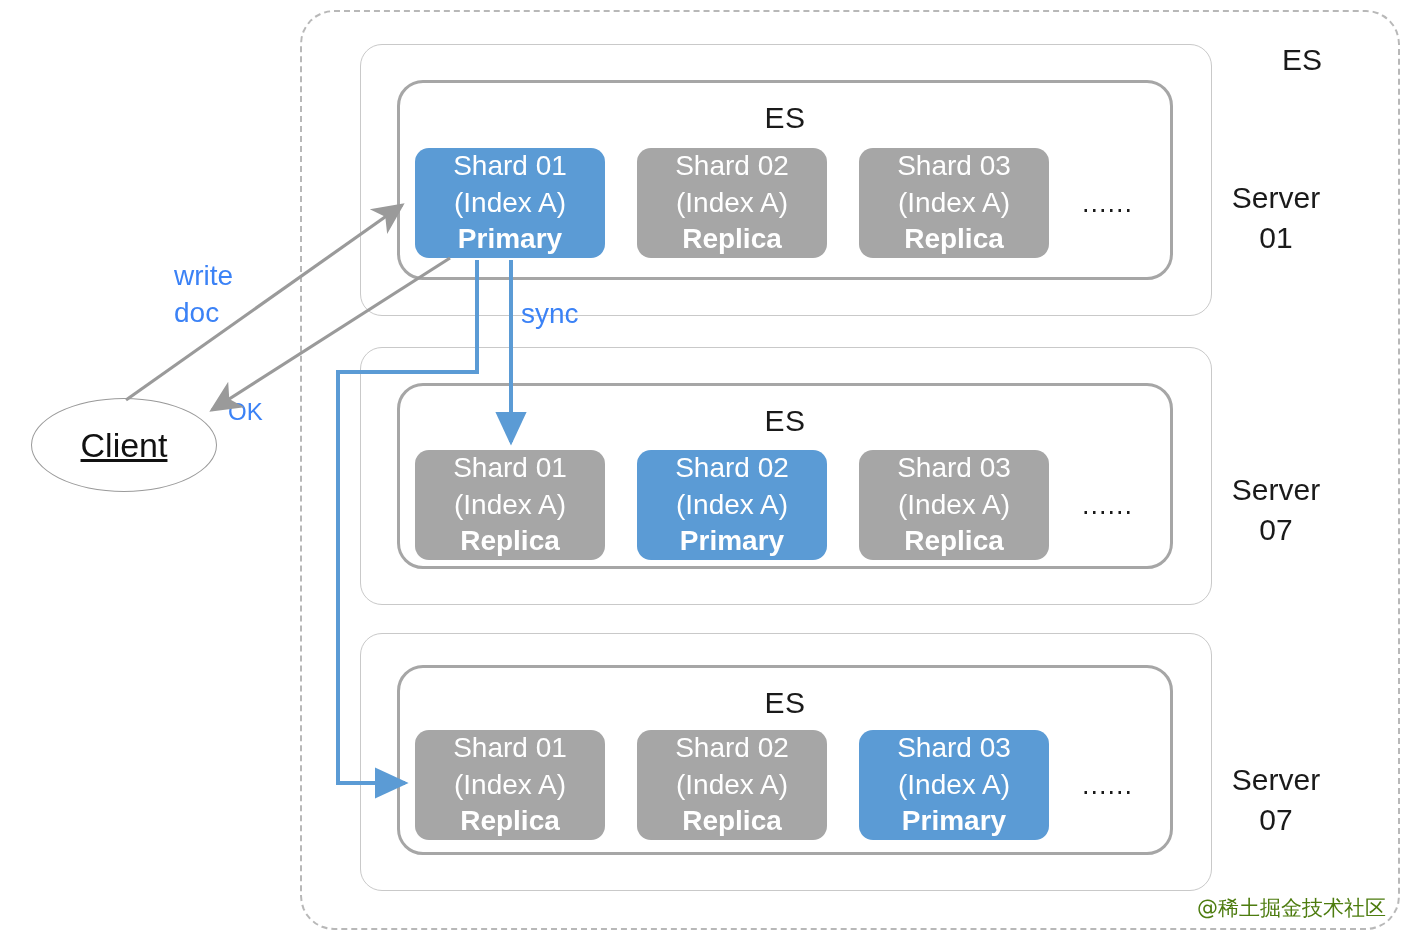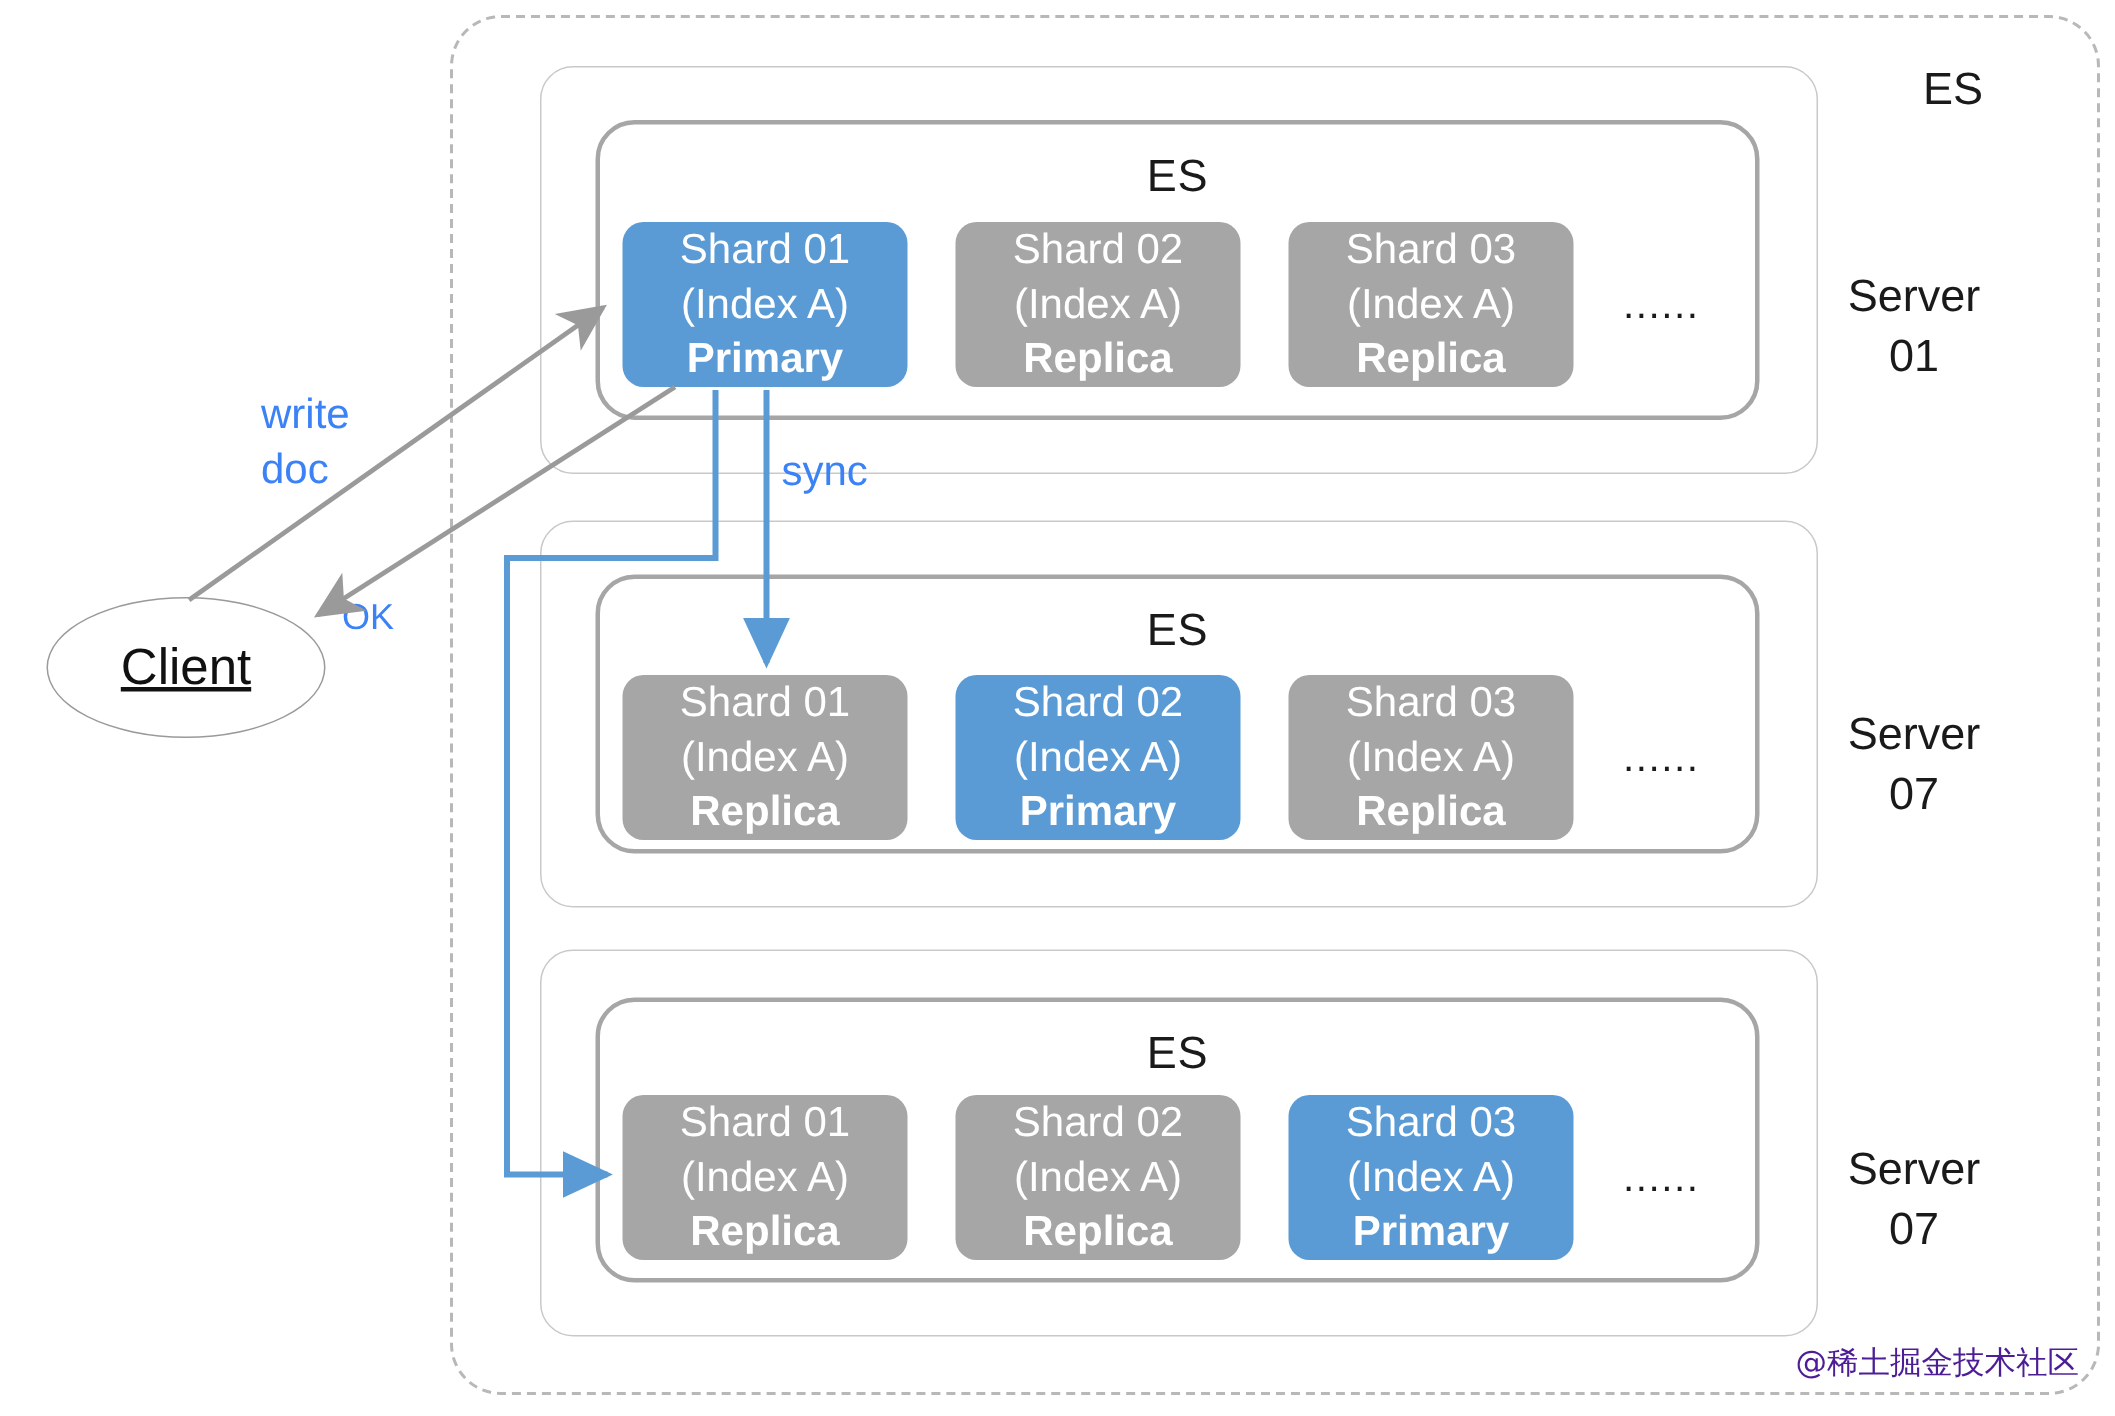--- a/index.html
+++ b/index.html
@@ -122,21 +122,21 @@
     top: 0;
     width: 1410px;
     height: 944px;
     pointer-events: none;
   }
   .watermark {
     position: absolute;
     right: 24px;
     bottom: 22px;
     font-size: 21px;
-    color: #4c1d95;
+    color: #4d7c0f;
     font-family: "DejaVu Sans", sans-serif;
     white-space: nowrap;
   }
 </style>
 </head>
 <body>
 
 <div id="stage">
 
   <div class="cluster-boundary"></div>

